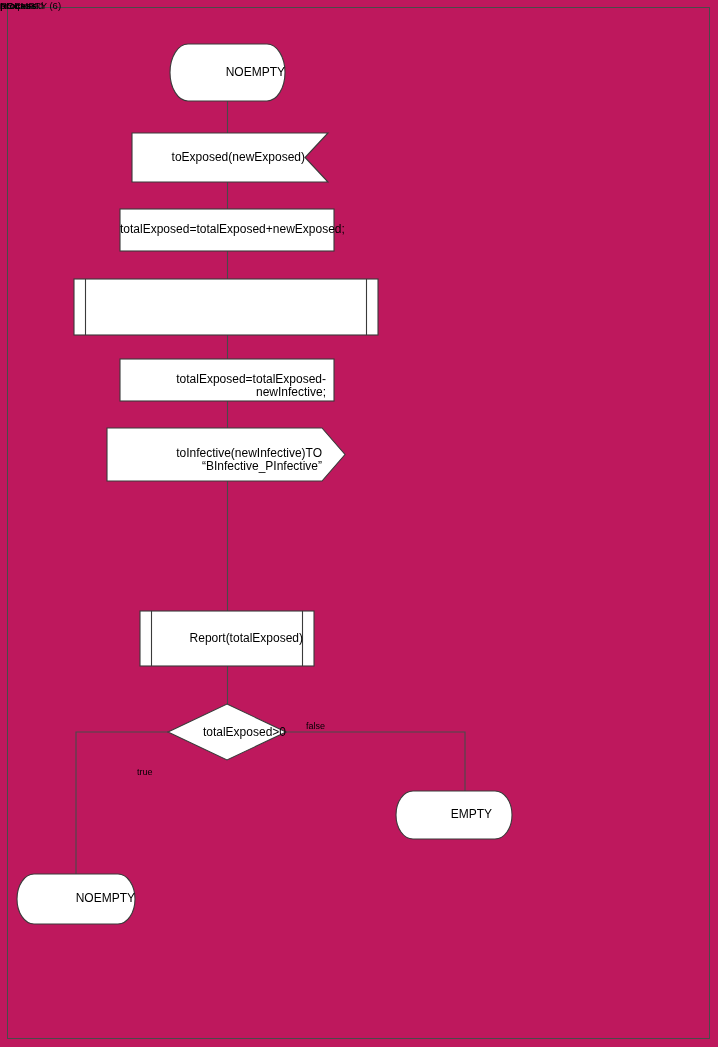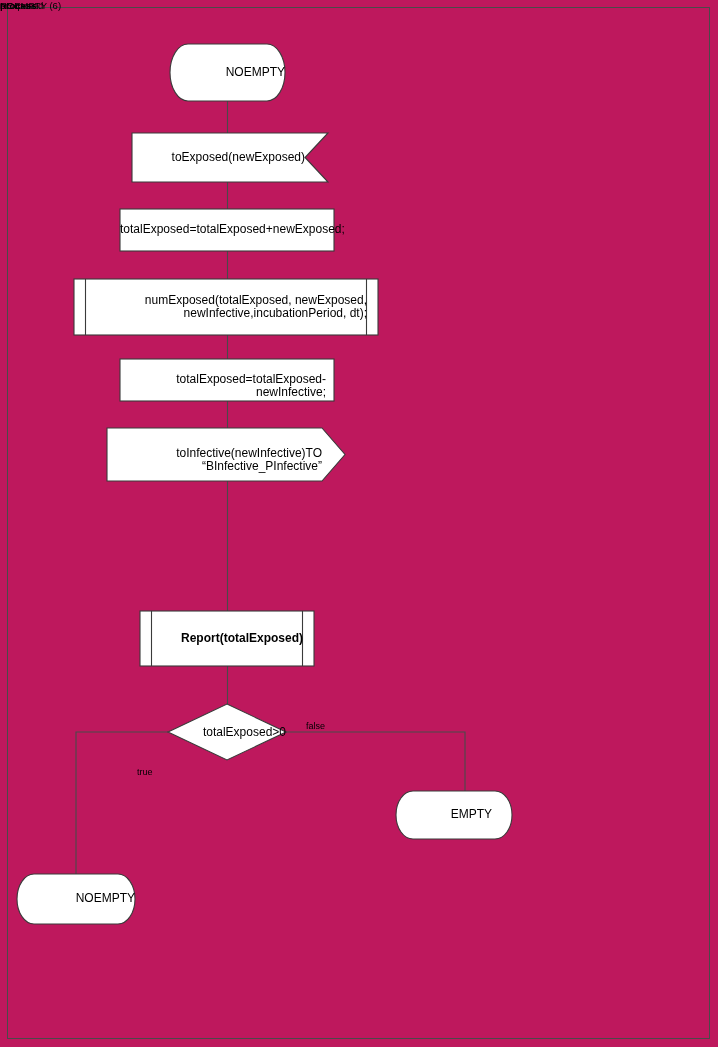--- a/index.html
+++ b/index.html
@@ -153,28 +153,26 @@
 
       </g>
     </svg>
 
     <div class="node-label" style="left:170px; top:66px;  width:115px;">NOEMPTY</div>
 
     <div class="node-label" style="left:132px; top:151px; width:173px;">toExposed(newExposed)</div>
 
     <div class="node-label" style="left:120px; top:223px; width:214px;">totalExposed=totalExposed+newExposed;</div>
 
-    <div class="node-label" style="left:86px;  top:294px; width:281px;">numExposed(totalExposed, newExposed,
-newInfective,incubationPeriod, dt);</div>
 
     <div class="node-label" style="left:120px; top:373px; width:206px;">totalExposed=totalExposed-newInfective;</div>
 
     <div class="node-label" style="left:107px; top:447px; width:215px;">toInfective(newInfective)TO “BInfective_PInfective”</div>
 
-    <div class="node-label" style="left:152px; top:632px; width:151px;font-weight:bold;">Report(totalExposed)</div>
+    <div class="node-label" style="left:152px; top:632px; width:151px;">Report(totalExposed)</div>
 
     <div class="node-label" style="left:168px; top:726px; width:118px;">totalExposed&gt;0</div>
 
     <div class="node-label" style="left:396px; top:808px; width:96px;">EMPTY</div>
 
     <div class="node-label" style="left:17px;  top:892px; width:118px;">NOEMPTY</div>
 
     <div class="edge-label" style="left:93px;  top:767px;margin-left:44px;">true</div>
     <div class="edge-label" style="left:306px; top:721px;">false</div>
 

